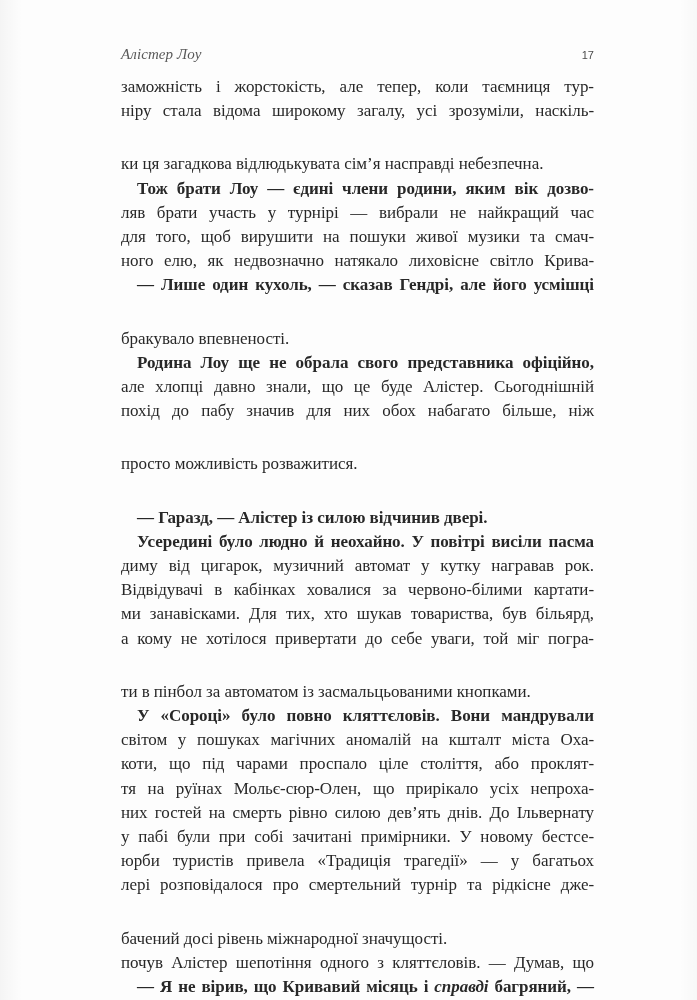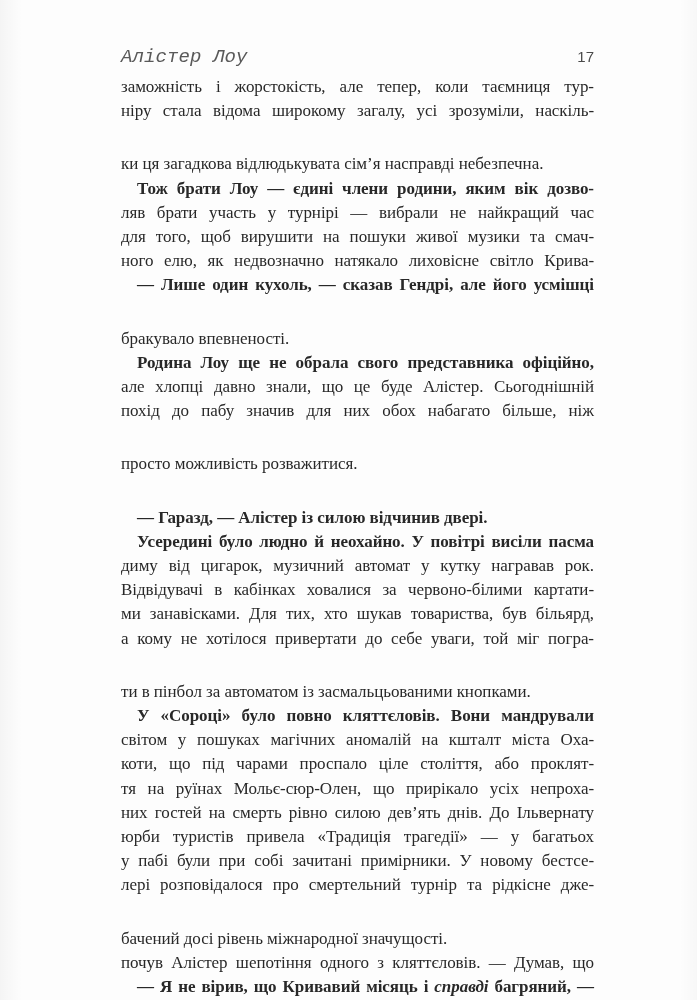--- a/index.html
+++ b/index.html
@@ -22,29 +22,29 @@
   .running-header {
     position: absolute;
     left: 121px;
     top: 46px;
     width: 473px;
     display: flex;
     justify-content: space-between;
     align-items: baseline;
   }
   .running-title {
-    font-family: Liberation Mono, monospace;
+    font-family: Liberation Serif, serif;
     font-style: italic;
-    font-size: 19px;
+    font-size: 15px;
     color: #595959;
     letter-spacing: 0.1px;
   }
   .page-number {
     font-family: "Liberation Sans", "DejaVu Sans", sans-serif;
-    font-size: 15px;
+    font-size: 11px;
     color: #4a4a4a;
   }
   .body-text {
     position: absolute;
     left: 121px;
     top: 75px;
     width: 473px;
     font-size: 17px;
     line-height: 24.2px;
     color: #282828;
@@ -122,22 +122,22 @@
       <span class="line">а кому не хотілося привертати до себе уваги, той міг погра-</span>
       <span class="line end">ти в пінбол за автоматом із засмальцьованими кнопками.</span>
     </p>
 
     <p class="para">
       <span class="line indent">У «Сороці» було повно кляттєловів. Вони мандрували</span>
       <span class="line">світом у пошуках магічних аномалій на кшталт міста Оха-</span>
       <span class="line">коти, що під чарами проспало ціле століття, або проклят-</span>
       <span class="line">тя на руїнах Мольє-сюр-Олен, що прирікало усіх непроха-</span>
       <span class="line">них гостей на смерть рівно силою дев’ять днів. До Ільвернату</span>
+      <span class="line">у пабі були при собі зачитані примірники. У новому бестсе-</span>
       <span class="line">юрби туристів привела «Традиція трагедії» — у багатьох</span>
-      <span class="line">у пабі були при собі зачитані примірники. У новому бестсе-</span>
       <span class="line">лері розповідалося про смертельний турнір та рідкісне дже-</span>
       <span class="line end">бачений досі рівень міжнародної значущості.</span>
     </p>
 
     <p class="para">
       <span class="line">почув Алістер шепотіння одного з кляттєловів. — Думав, що</span>
       <span class="line indent"><span>— Я не вірив, що Кривавий місяць і </span><em class="it">справді</em><span> багряний, —</span></span>
       <span class="line end">це просто назва така.</span>
     </p>
 

